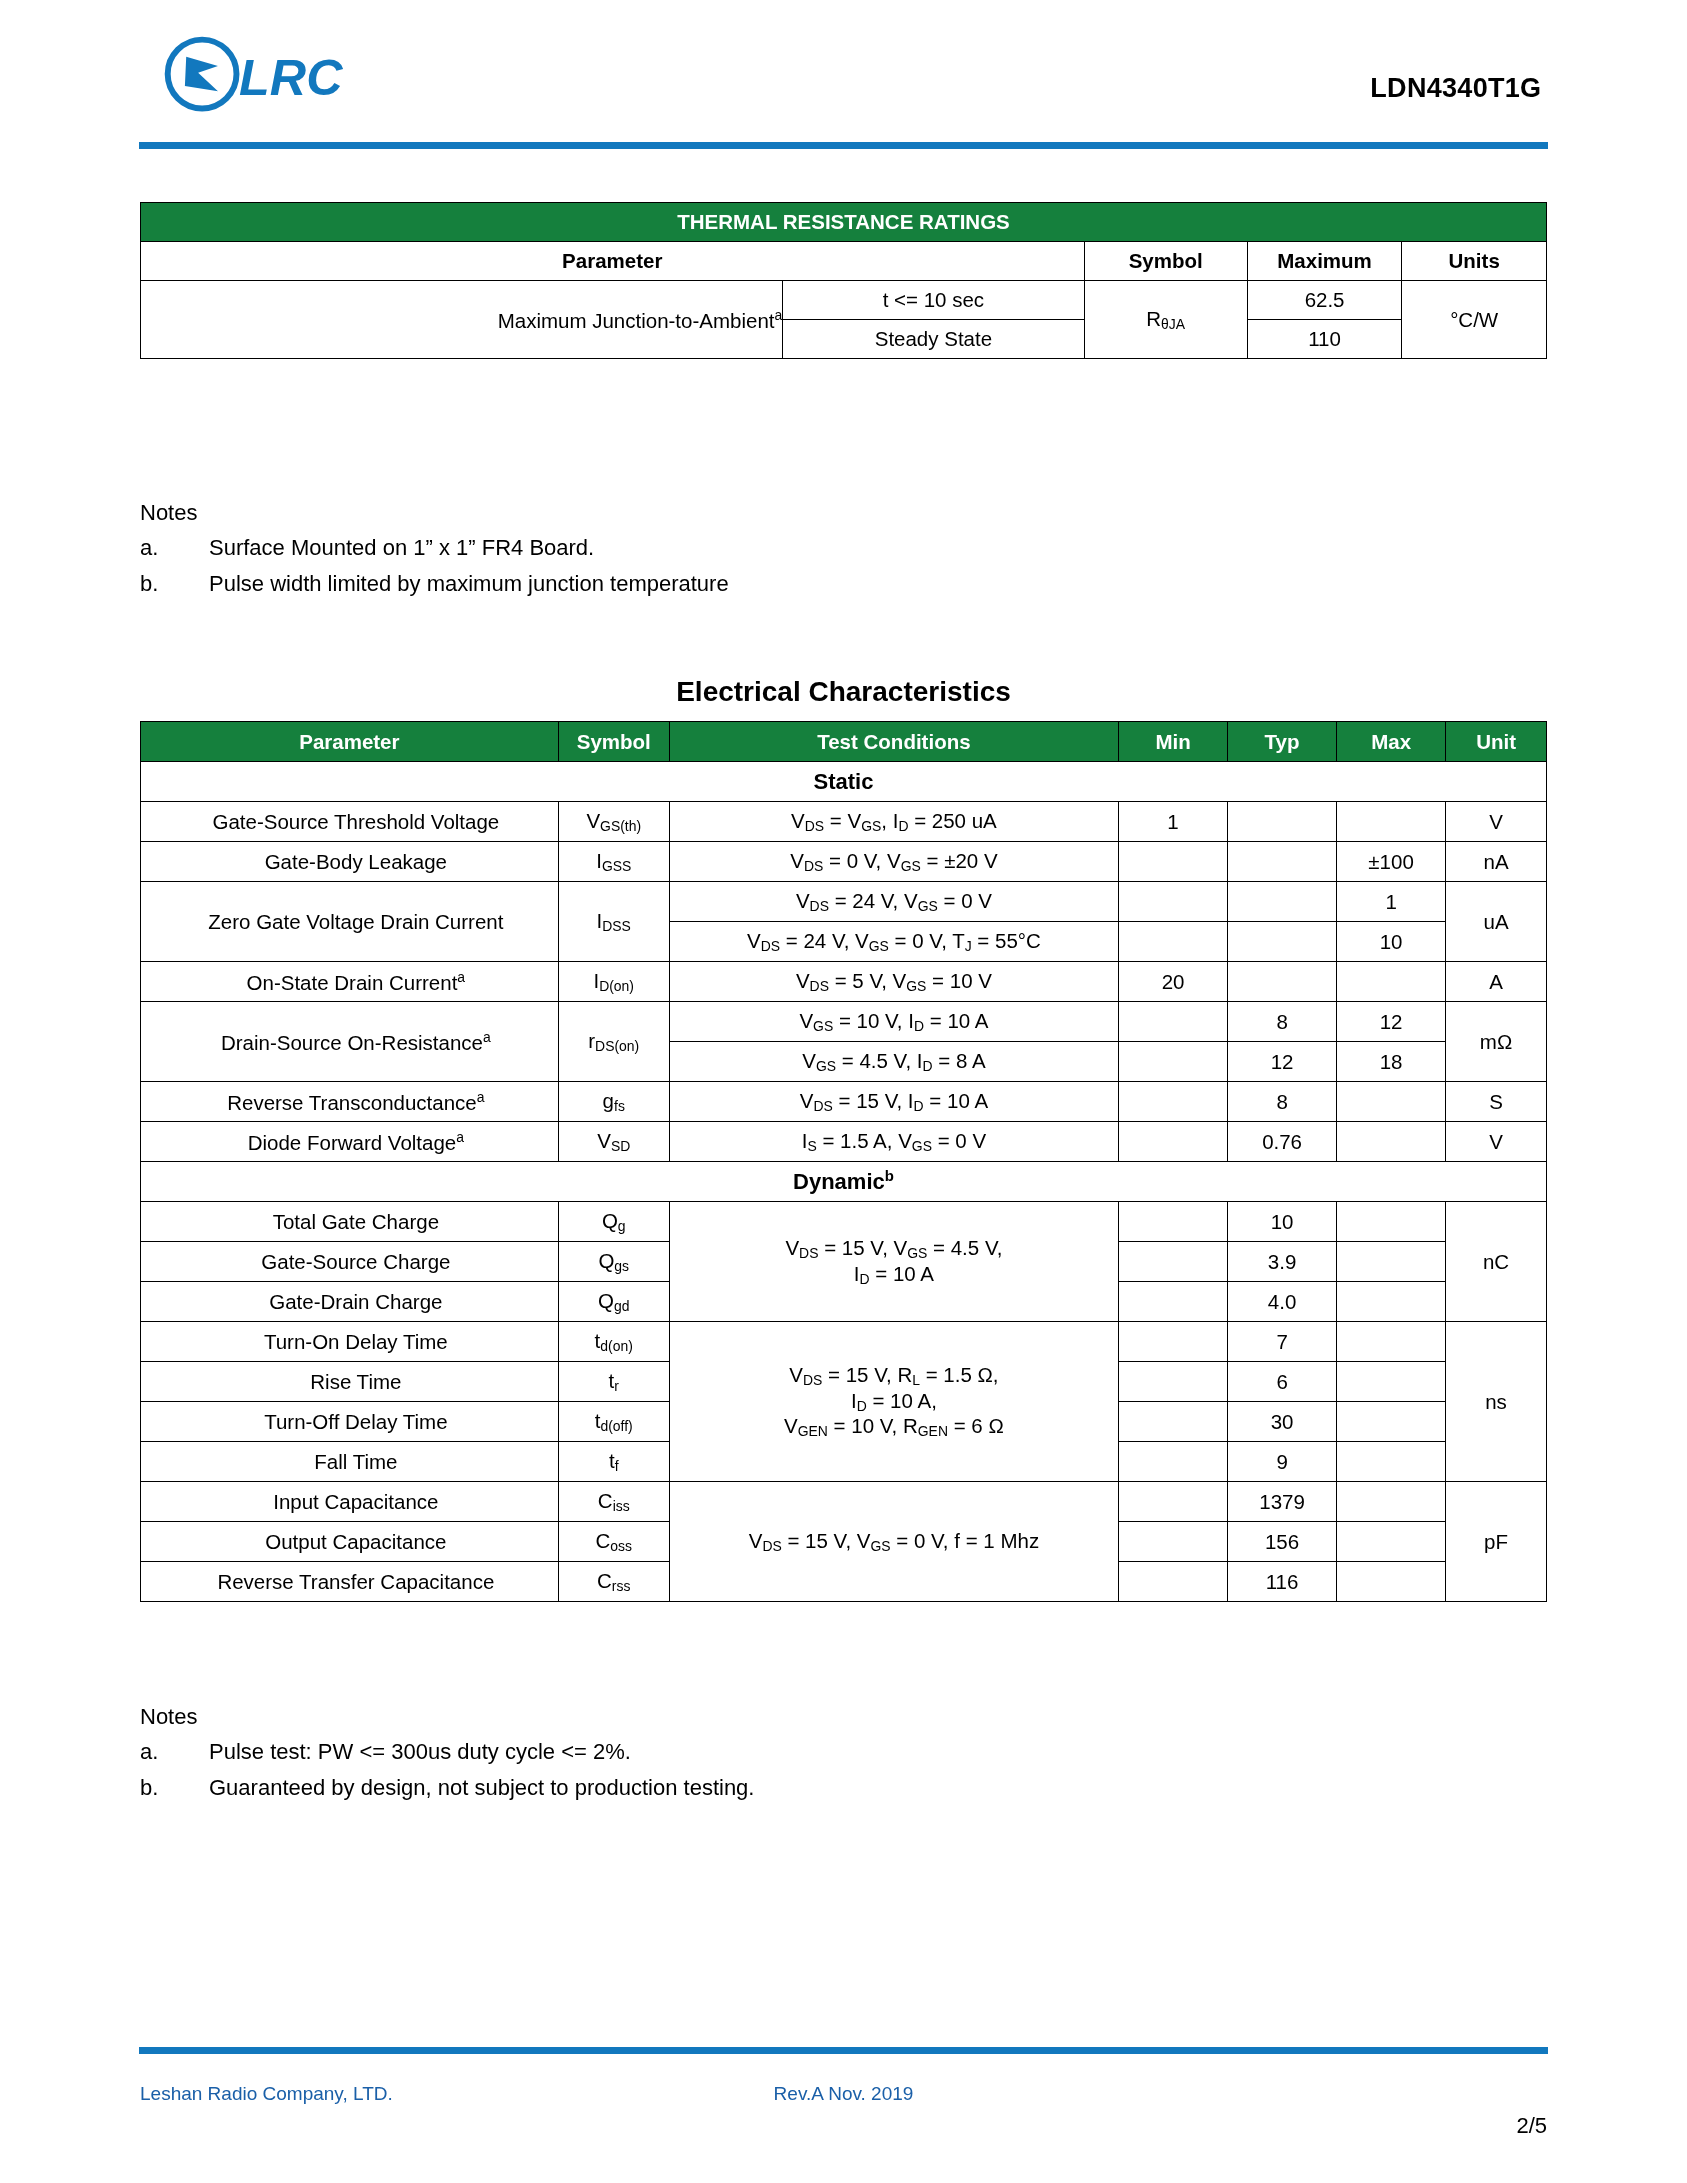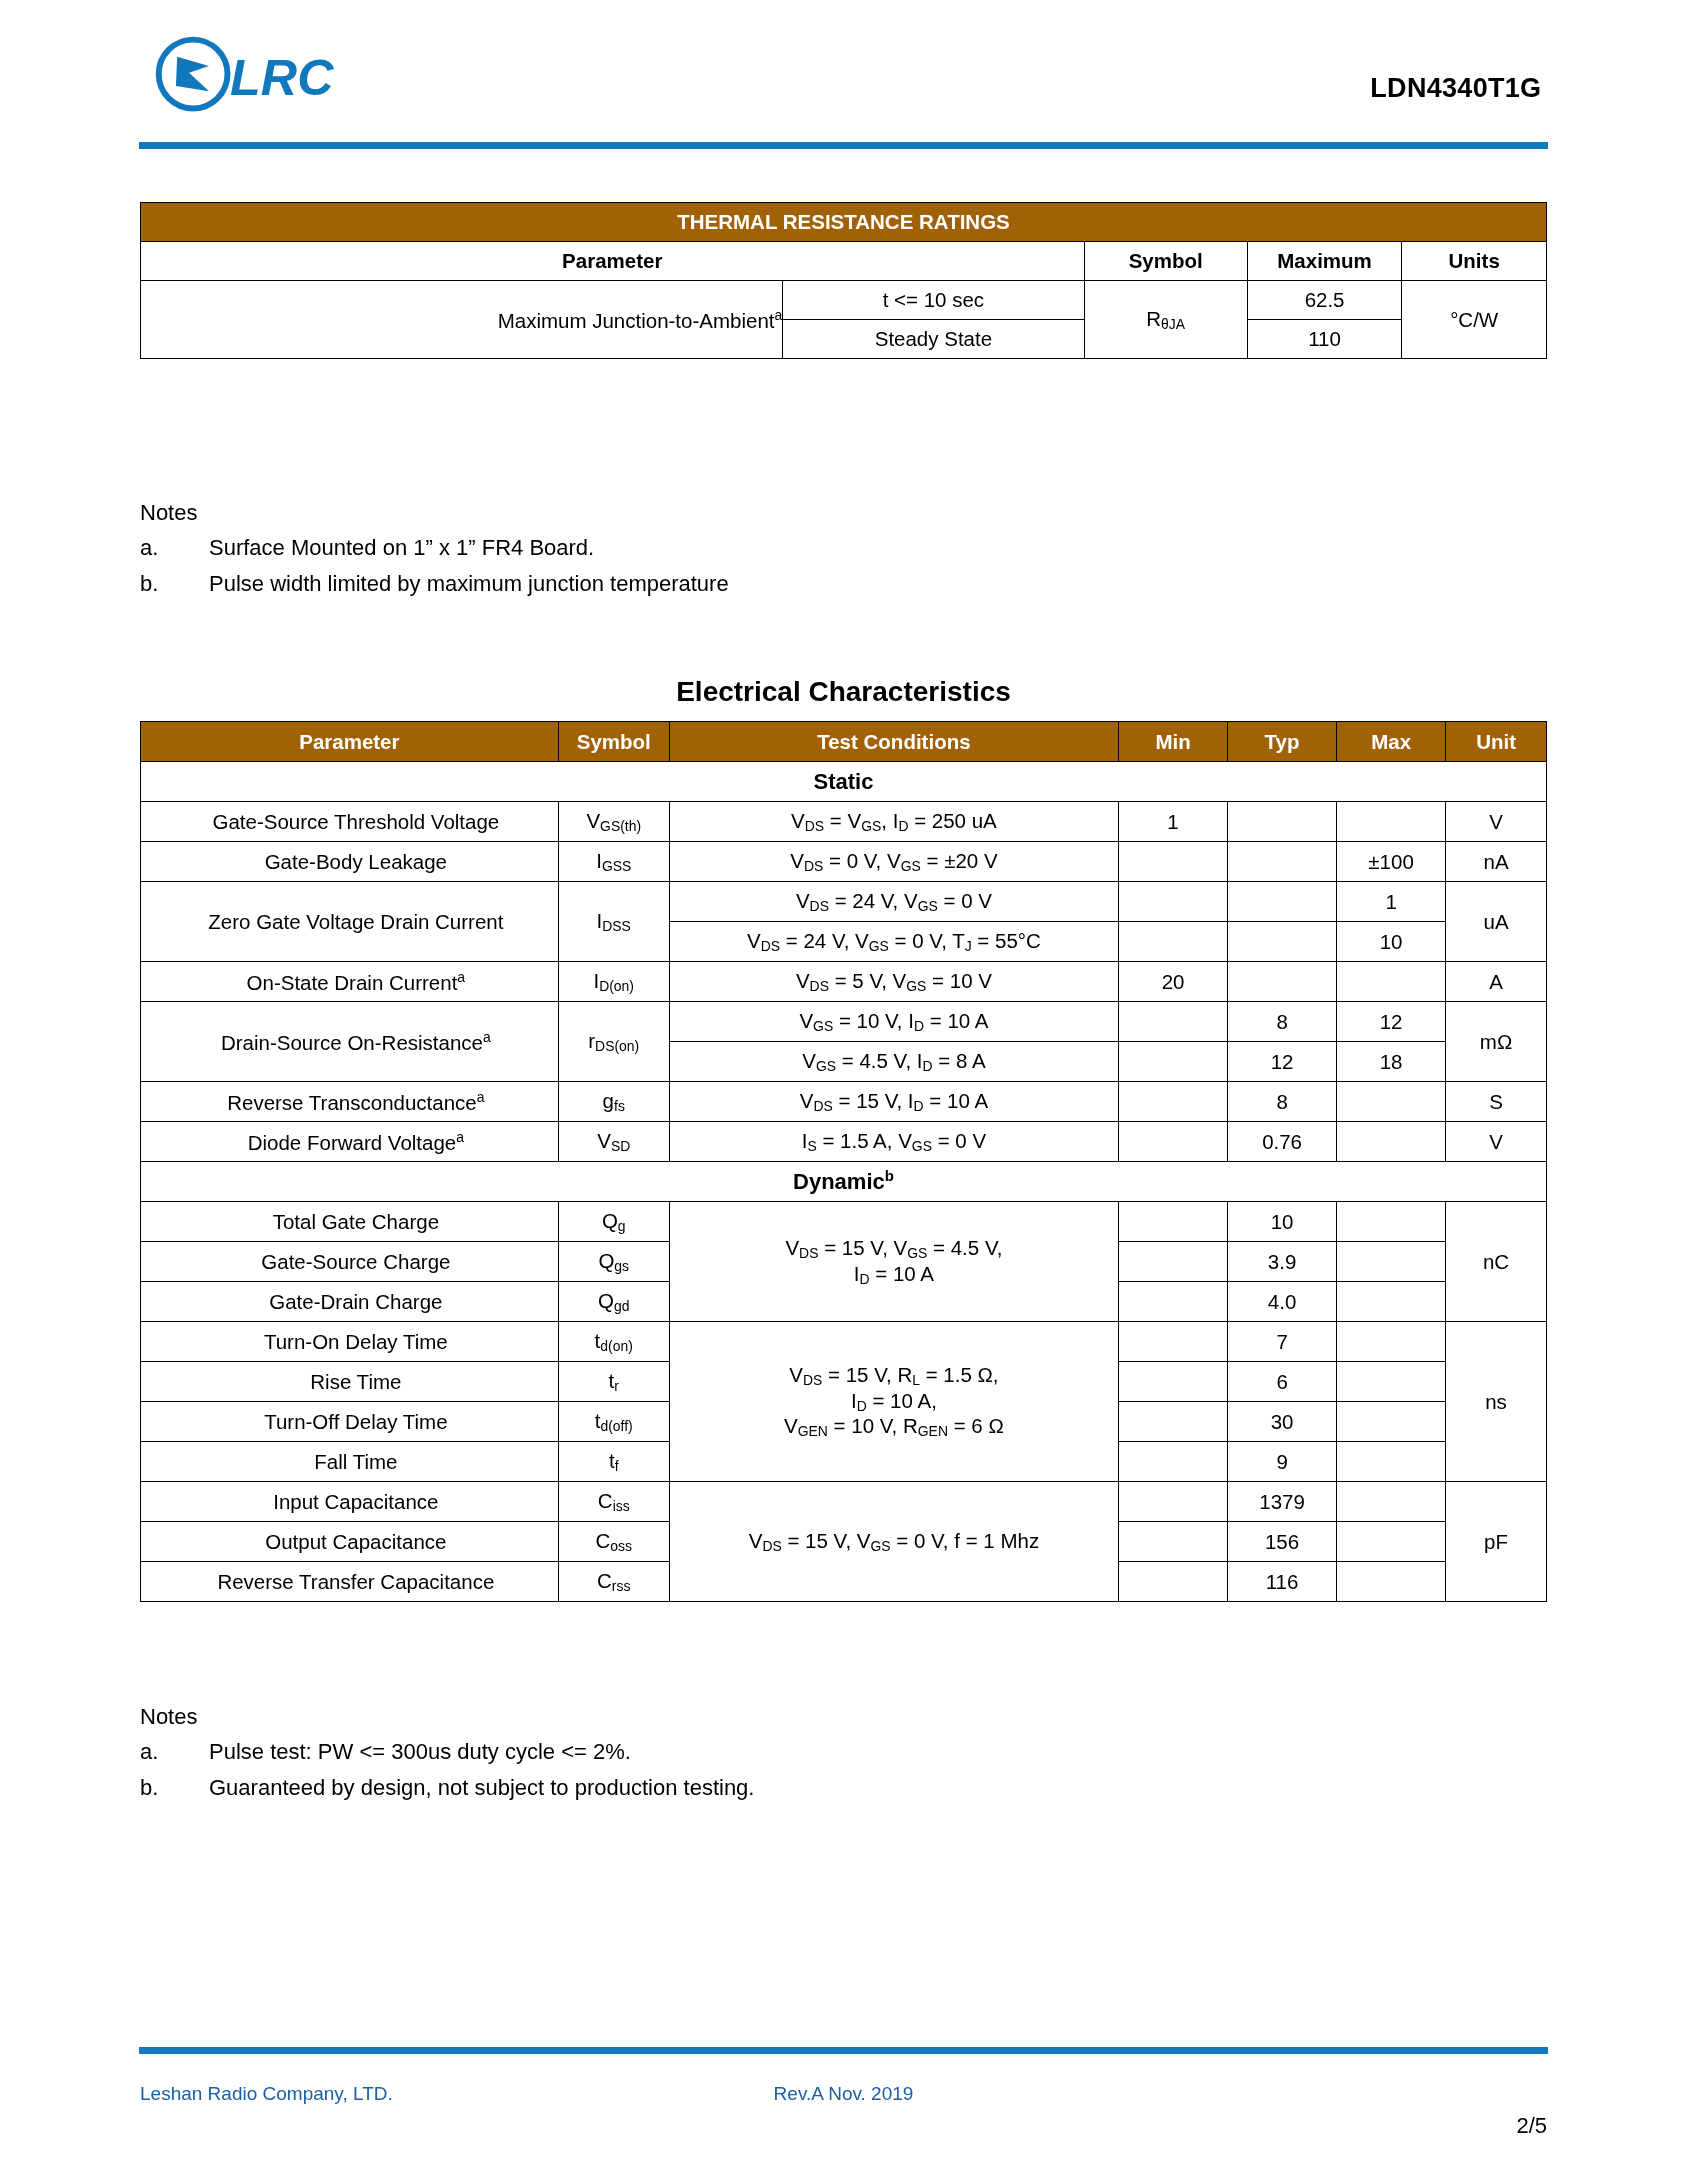--- a/index.html
+++ b/index.html
@@ -19,21 +19,21 @@
     width: 1687px;
     height: 2183px;
     box-sizing: border-box;
     padding: 0;
   }
 
   
   .header {
     position: absolute;
     top: 26.5px;
-    left: 139px;
+    left: 148px;
     right: 139px;
     height: 112px;
   }
   .logo {
     position: absolute;
     left: 13.2px;
     top: 6.6px;
     width: 278px;
     height: 86px;
   }
@@ -63,21 +63,21 @@
   }
   td, th {
     border: 1.3px solid #000;
     font-size: 20.5px;
     padding: 0;
     text-align: center;
     vertical-align: middle;
     font-weight: normal;
   }
   .blue-head {
-    background: #a16207;
+    background: #15803d;
     color: #ffffff;
     font-weight: bold;
   }
   .bold { font-weight: bold; }
   .left-pad { text-align: right; }
 
   
   .thermal-wrap {
     position: absolute;
     top: 202px;

